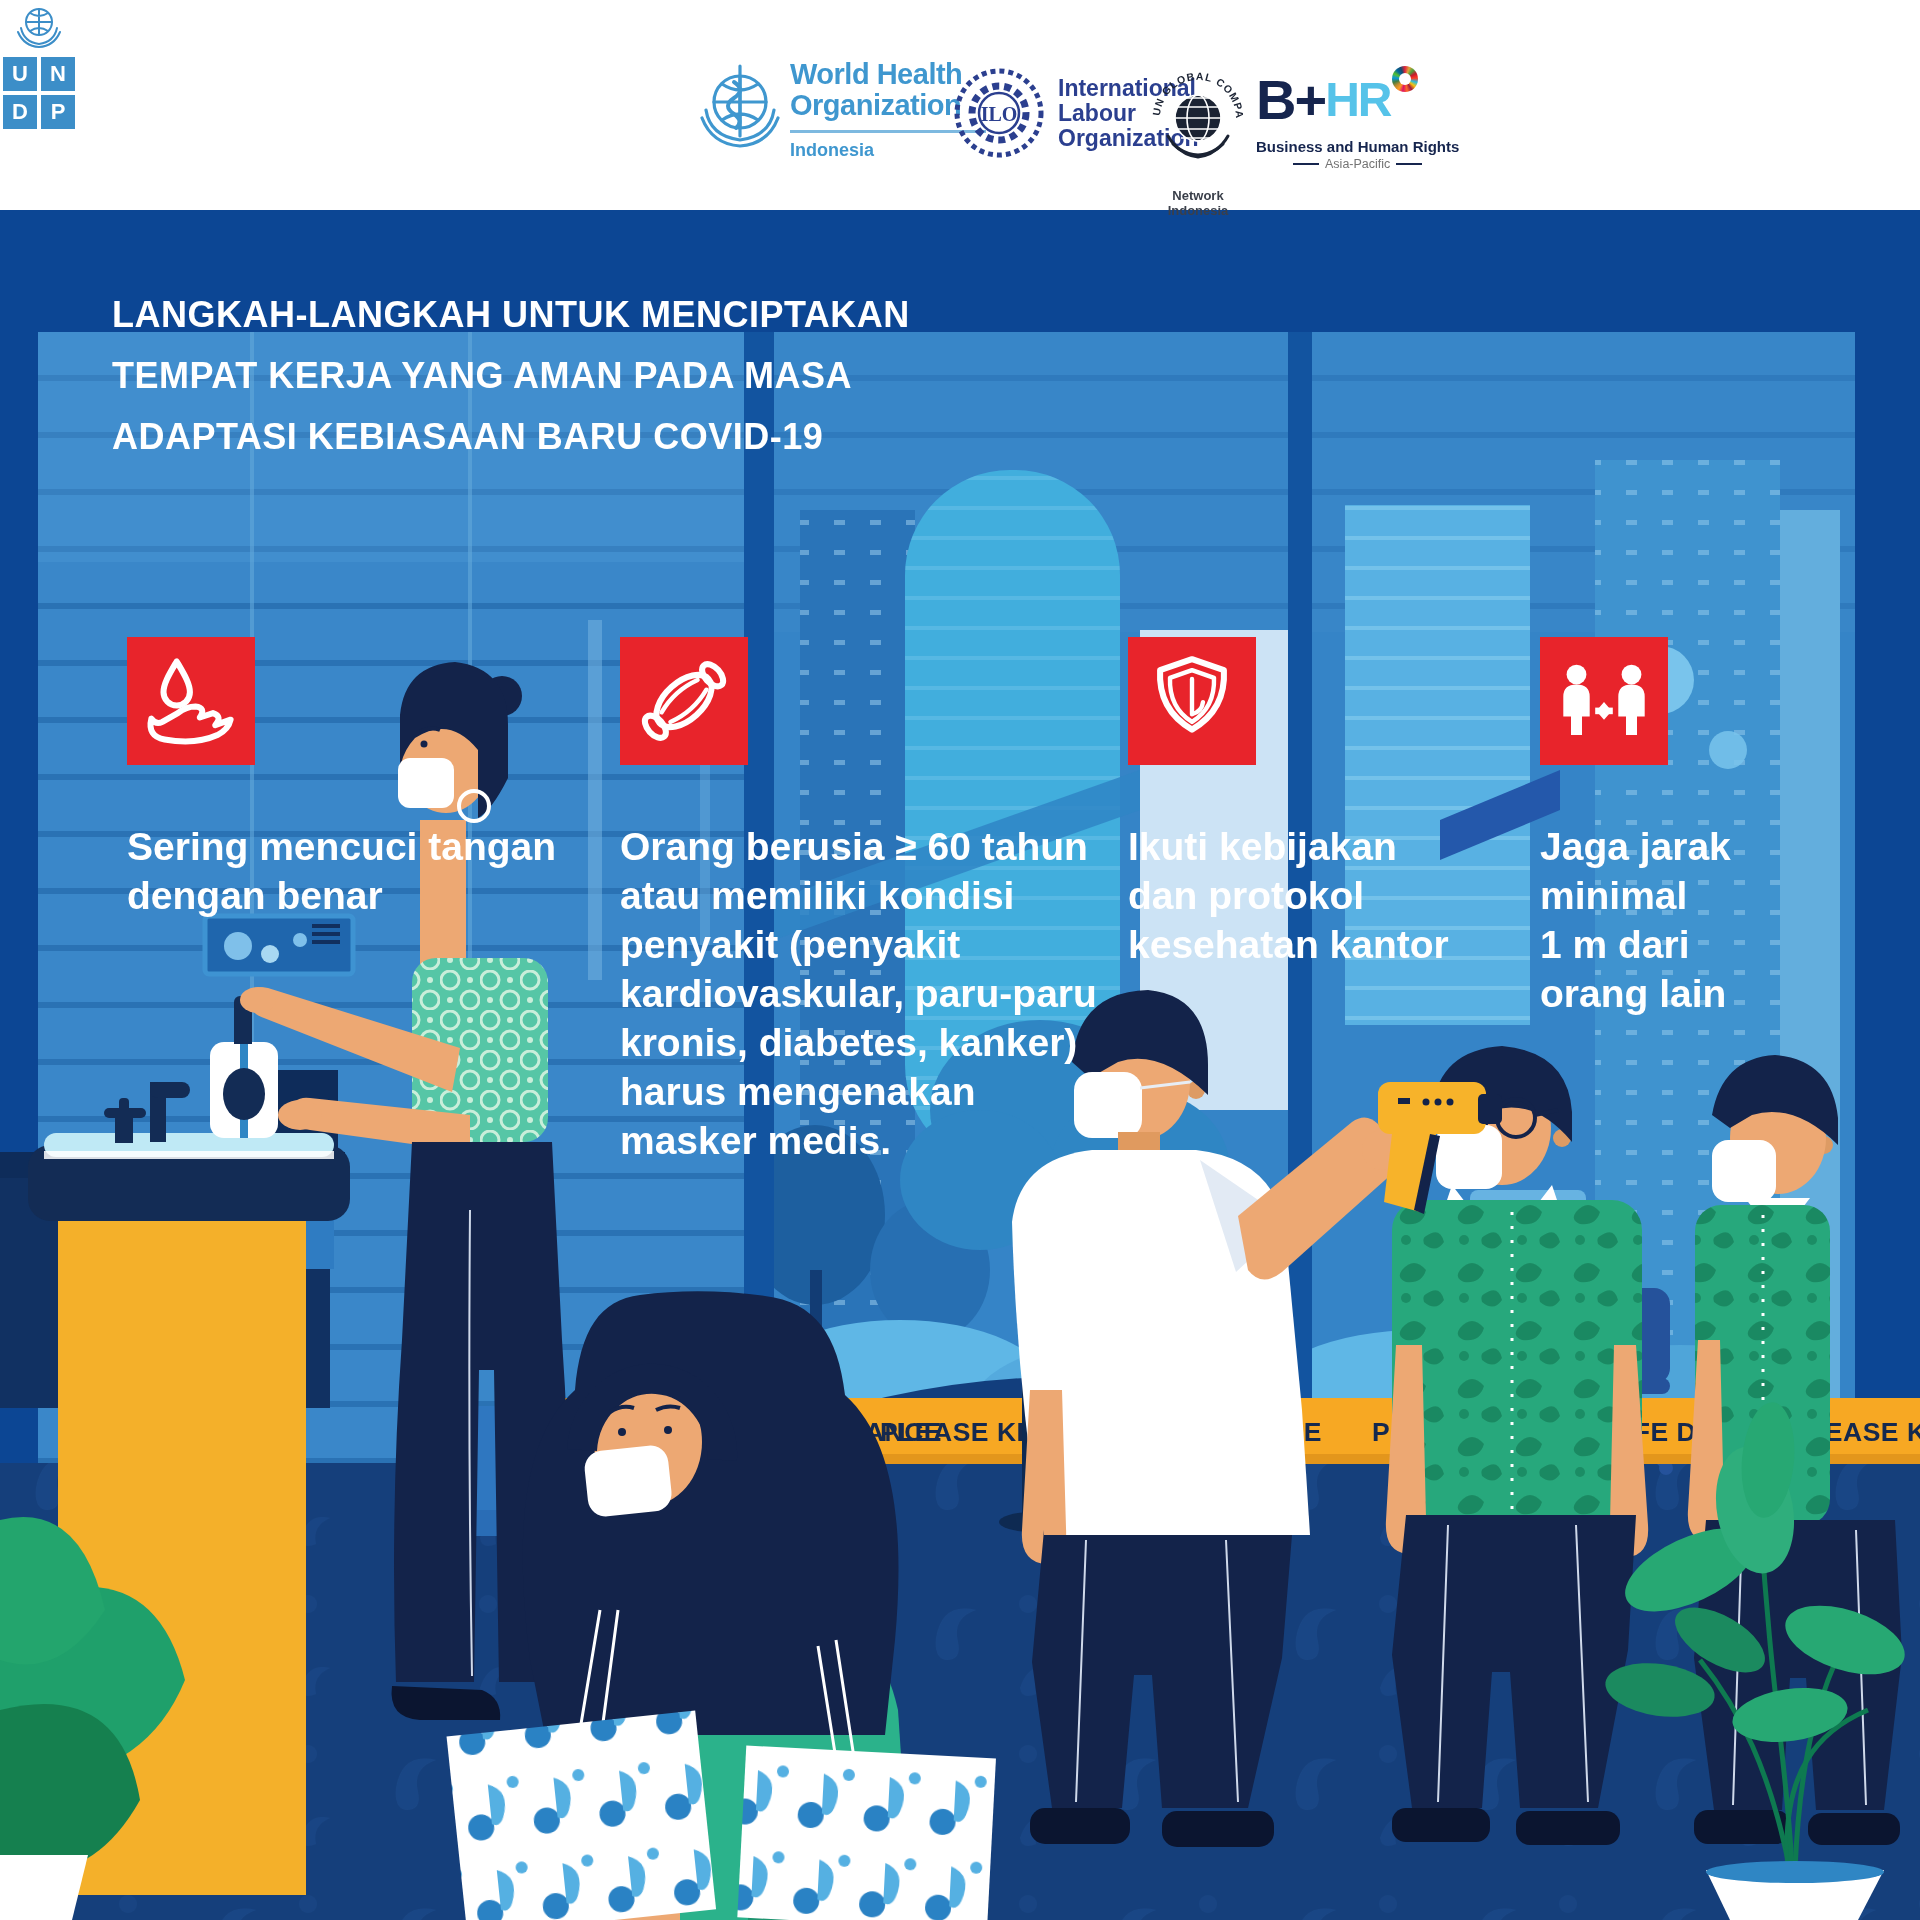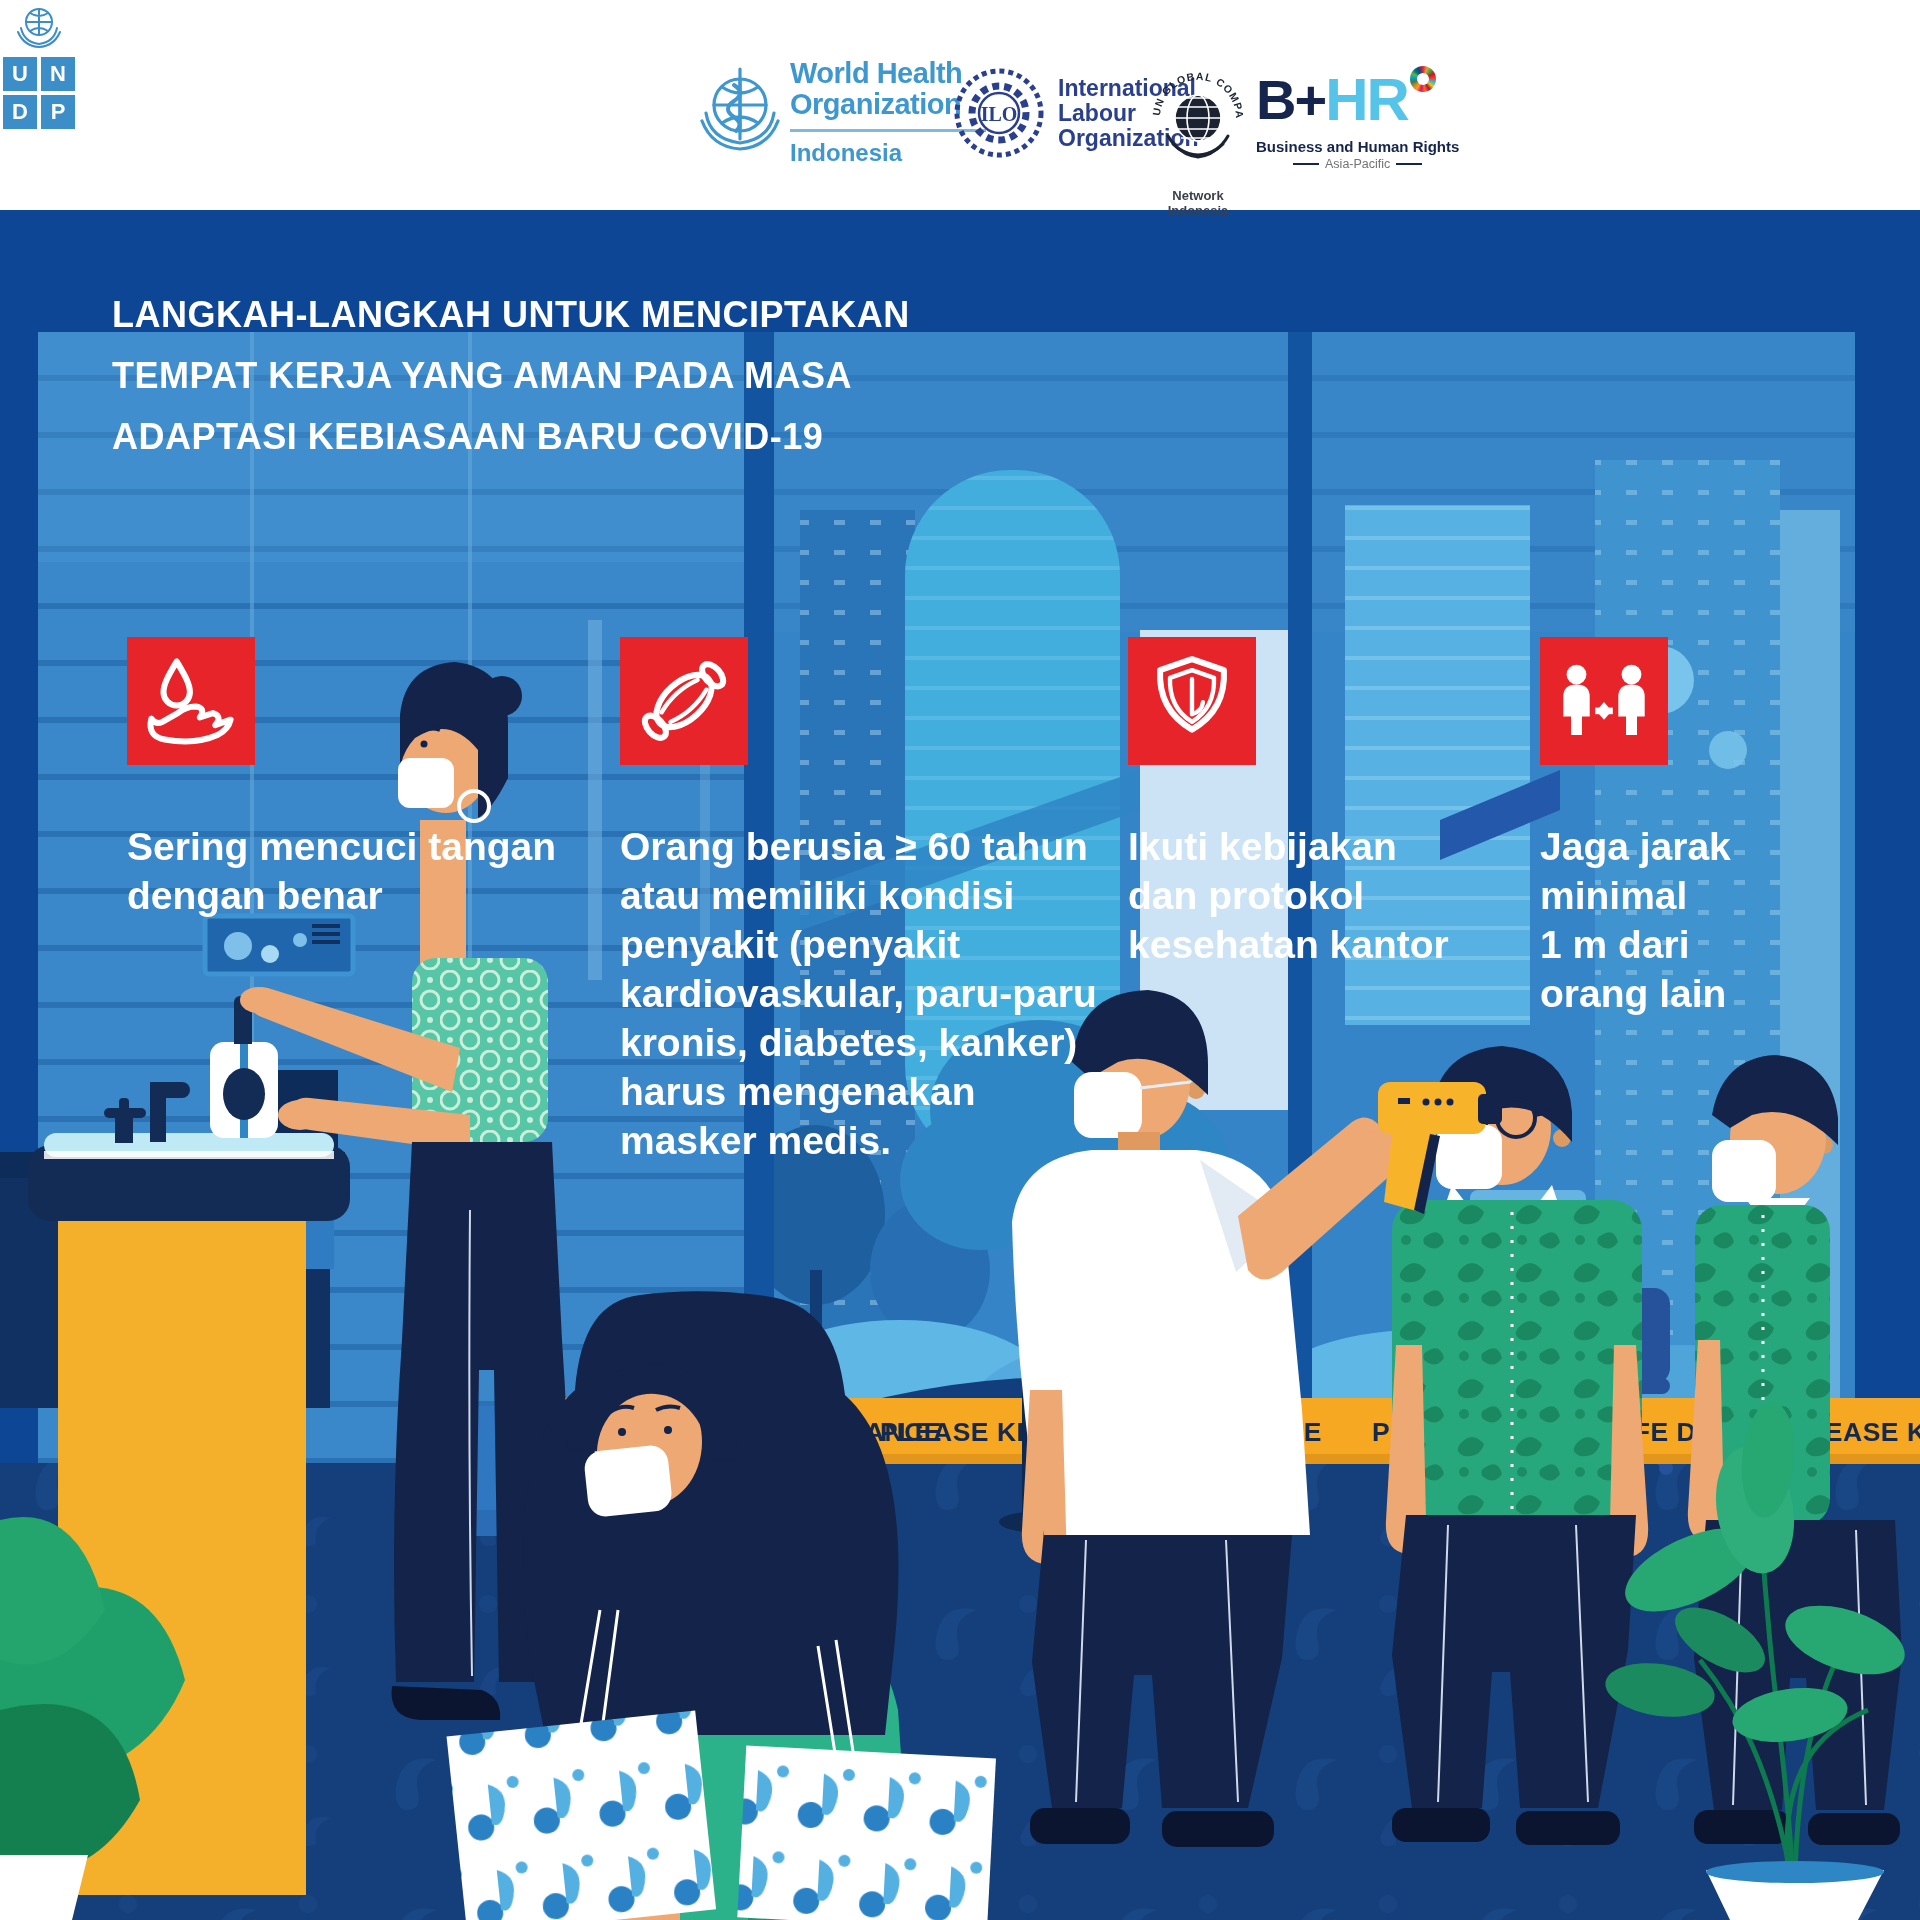--- a/index.html
+++ b/index.html
@@ -5,29 +5,29 @@
   html,body{margin:0;padding:0;background:#ffffff;}
   .poster{position:relative;width:1920px;height:1920px;overflow:hidden;background:#ffffff;
           font-family:"Liberation Sans", sans-serif;}
   
   .header{position:absolute;left:0;top:0;width:1920px;height:210px;background:#ffffff;z-index:40;}
   .logo{position:absolute;display:flex;align-items:center;}
   .who-logo{left:690px;top:58px;}
   .who-text{color:#3f97cf;font-weight:bold;}
   .who-name{font-size:29px;line-height:31px;letter-spacing:-0.5px;}
   .who-rule{width:196px;height:3px;background:#7db9e0;margin:9px 0 7px 0;}
-  .who-country{font-size:24px;}
+  .who-country{font-size:18px;}
   .ilo-logo{left:952px;top:66px;}
   .ilo-text{margin-left:12px;color:#2b3f8f;font-weight:bold;font-size:23px;line-height:25px;}
   .ungc-logo{left:1146px;top:56px;display:block;width:104px;text-align:center;}
   .ungc-caption{margin-top:16px;font-size:13px;color:#3a3f4a;font-weight:bold;}
   .bhr-logo{left:1256px;top:74px;display:block;position:absolute;}
   .bhr-row{position:relative;display:flex;align-items:flex-start;}
   .bhr-b{font-size:56px;font-weight:bold;color:#16254e;line-height:52px;letter-spacing:-2px;}
-  .bhr-hr{font-size:60px;font-weight:bold;color:#56c3e9;line-height:52px;letter-spacing:-2px;}
+  .bhr-hr{font-size:48px;font-weight:bold;color:#56c3e9;line-height:52px;letter-spacing:-2px;}
   .sdg-wheel{width:26px;height:26px;border-radius:50%;margin-left:2px;margin-top:-8px;position:relative;
     background:conic-gradient(#e5243b,#dda63a,#4c9f38,#c5192d,#ff3a21,#26bde2,#fcc30b,#a21942,#fd6925,#dd1367,#fd9d24,#bf8b2e,#3f7e44,#0a97d9,#56c02b,#00689d,#19486a,#e5243b);}
   .sdg-wheel::after{content:"";position:absolute;left:7px;top:7px;width:12px;height:12px;border-radius:50%;background:#ffffff;}
   .bhr-cap1{font-size:15px;color:#16254e;font-weight:bold;margin-top:12px;}
   .bhr-cap2{font-size:12.5px;color:#737373;text-align:center;margin-top:2px;display:flex;align-items:center;justify-content:center;gap:6px;}
   .bhr-cap2::before,.bhr-cap2::after{content:"";display:inline-block;width:26px;height:2px;background:#16254e;}
   .undp-logo{left:1428px;top:44px;display:block;width:78px;text-align:center;}
   .undp-grid{display:grid;grid-template-columns:34px 34px;grid-gap:4px;justify-content:center;margin-top:3px;}
   .undp-cell{width:34px;height:34px;background:#3c8ec8;color:#fff;font-weight:bold;font-size:22px;
              display:flex;align-items:center;justify-content:center;}

